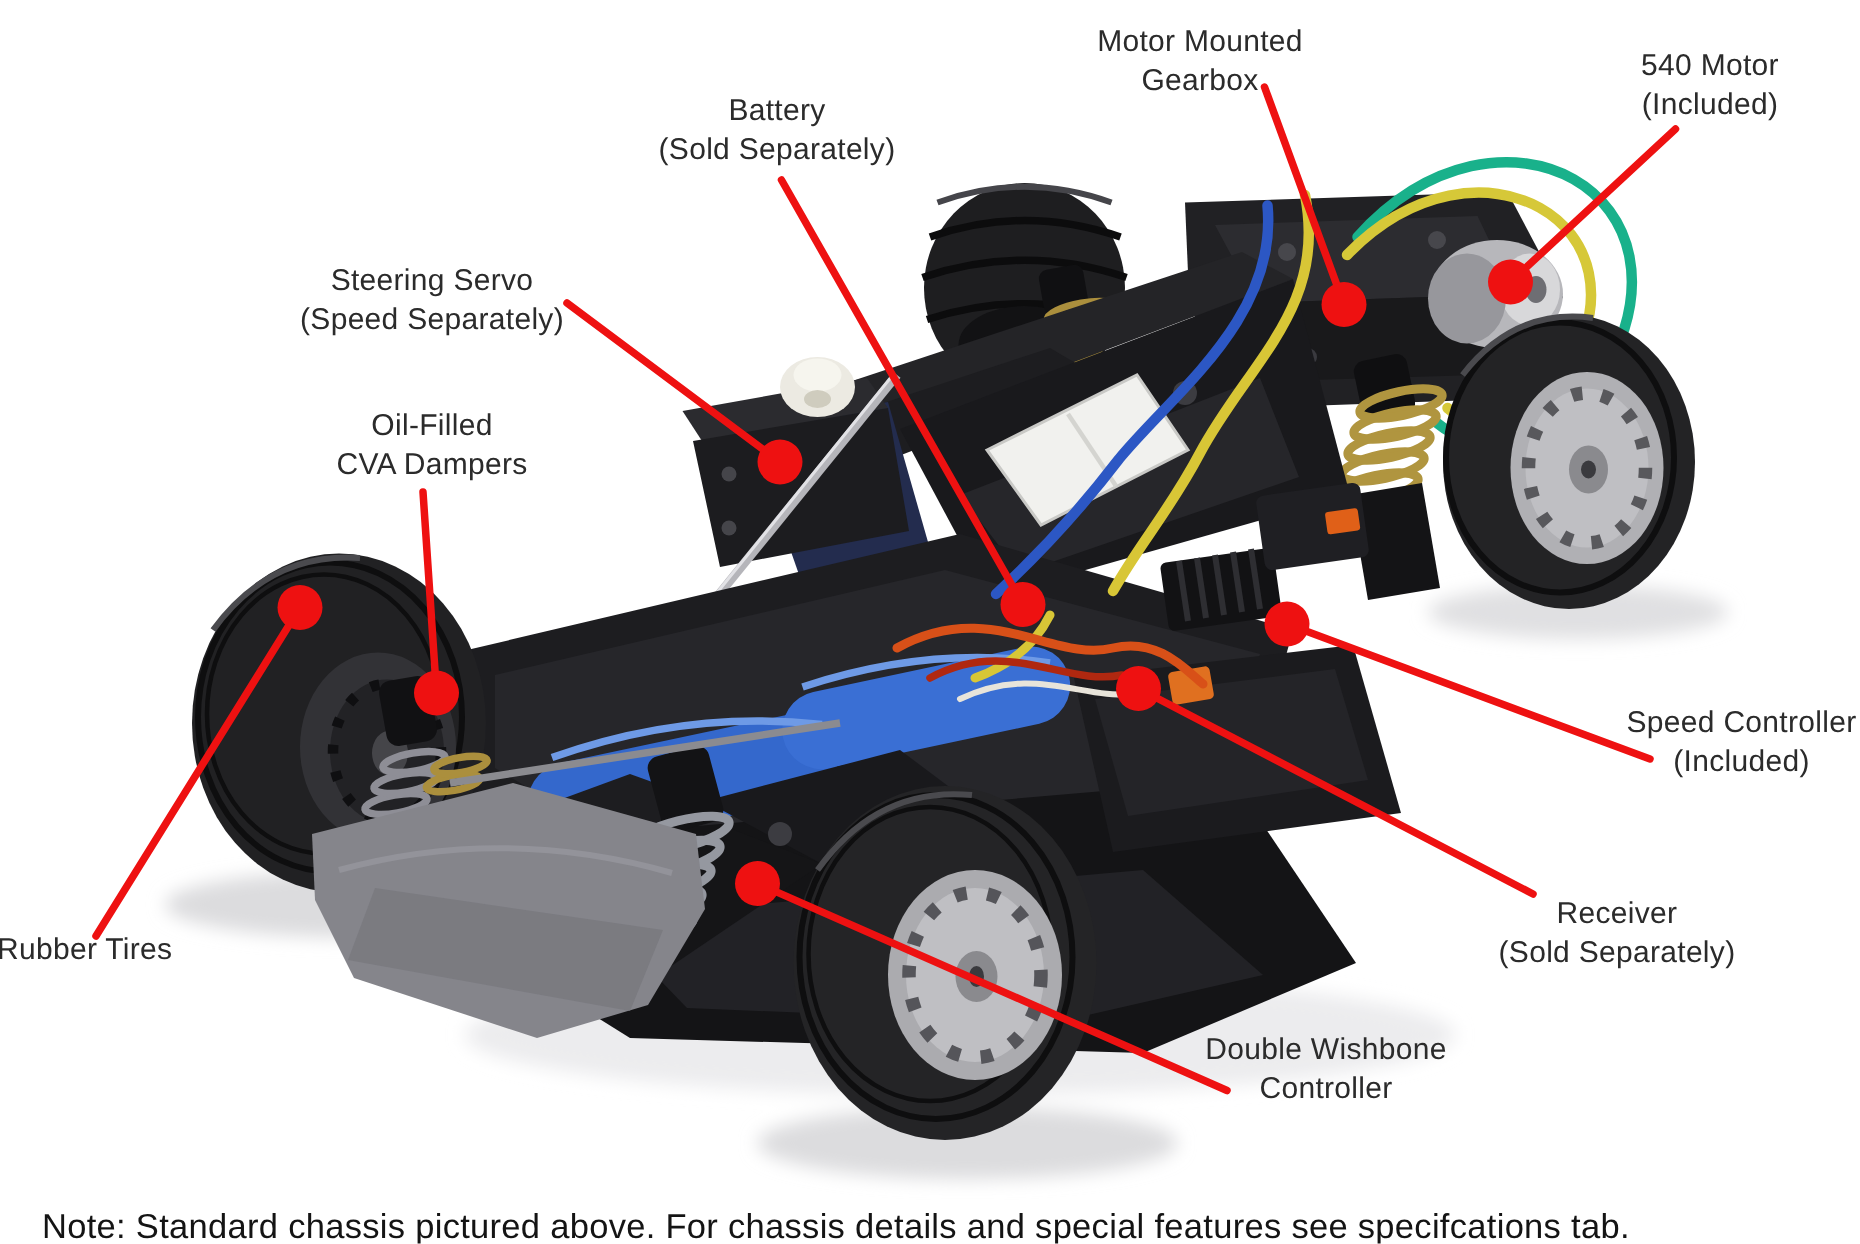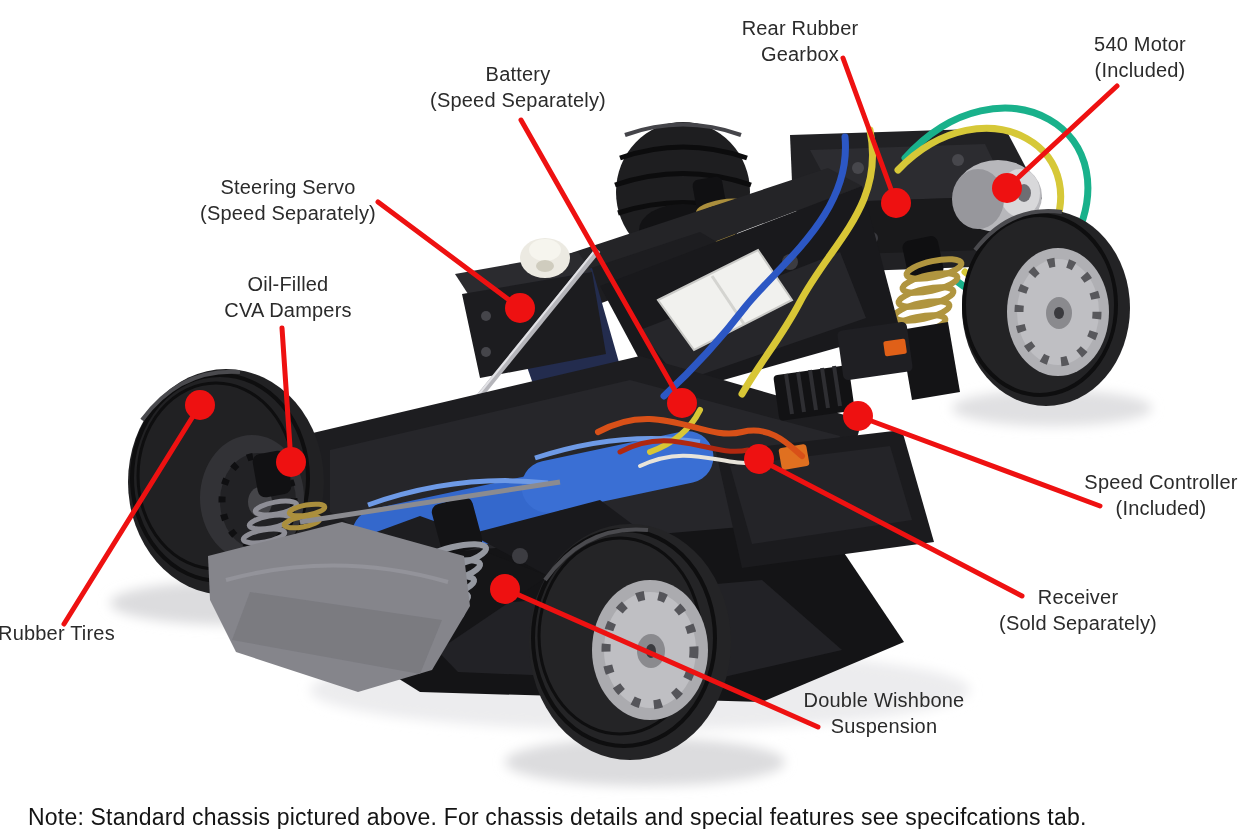--- a/index.html
+++ b/index.html
@@ -264,40 +264,40 @@
         <line x1="1022" y1="596" x2="759" y2="459"></line>
           <circle cx="759" cy="459" r="15" stroke="none"></circle>
       </g>
       <g>
         <line x1="818" y1="727" x2="505" y2="589"></line>
           <circle cx="505" cy="589" r="15" stroke="none"></circle>
       </g>
     </g>
   </svg>
 
-  <div class="callout-label" style="left:680px;top:15px;width:240px">Rear Rubber
+  <div class="callout-label" style="left:680px;top:15px;width:240px">Motor Mounted
 Gearbox</div>
 
   <div class="callout-label" style="left:1040px;top:31px;width:200px">540 Motor
 (Included)</div>
 
   <div class="callout-label" style="left:398px;top:61px;width:240px">Battery
-(Speed Separately)</div>
+(Sold Separately)</div>
 
   <div class="callout-label" style="left:168px;top:174px;width:240px">Steering Servo
 (Speed Separately)</div>
 
   <div class="callout-label" style="left:168px;top:271px;width:240px">Oil-Filled
 CVA Dampers</div>
 
   <div class="callout-label left-align" style="left:-2px;top:620px;width:190px">Rubber Tires</div>
 
   <div class="callout-label" style="left:1031px;top:469px;width:260px">Speed Controller
 (Included)</div>
 
-  <div class="callout-label" style="left:958px;top:584px;width:240px">Receiver
+  <div class="callout-label" style="left:958px;top:596px;width:240px">Receiver
 (Sold Separately)</div>
 
   <div class="callout-label" style="left:764px;top:687px;width:240px">Double Wishbone
-Suspension</div>
+Controller</div>
 
   <div class="note">Note: Standard chassis pictured above. For chassis details and special features see specifcations tab.</div>
 </div>
 
 </body></html>

